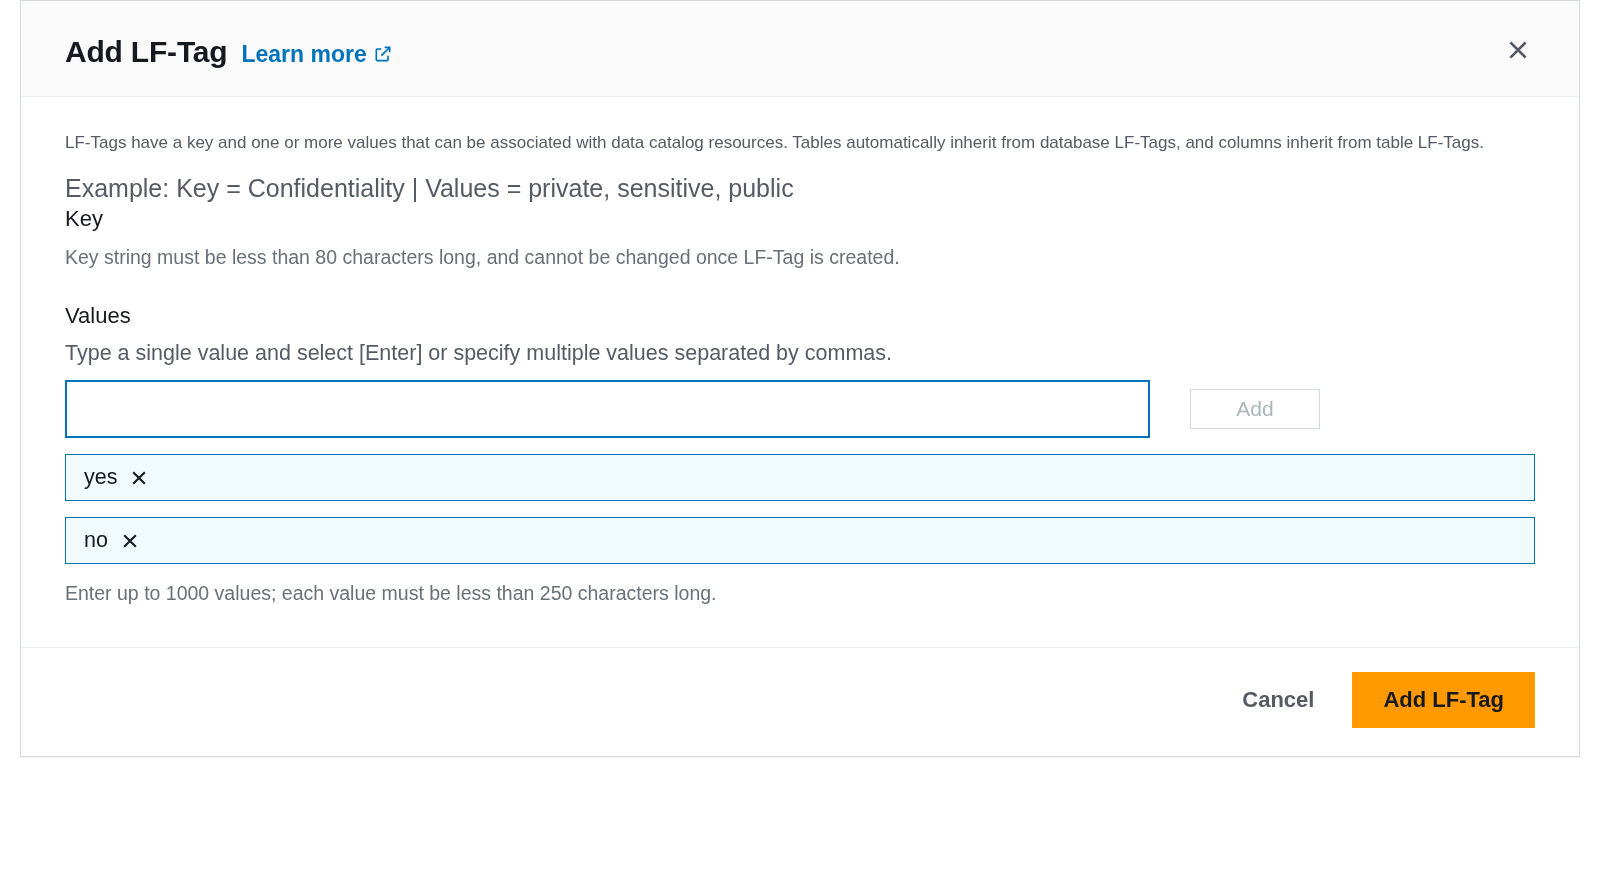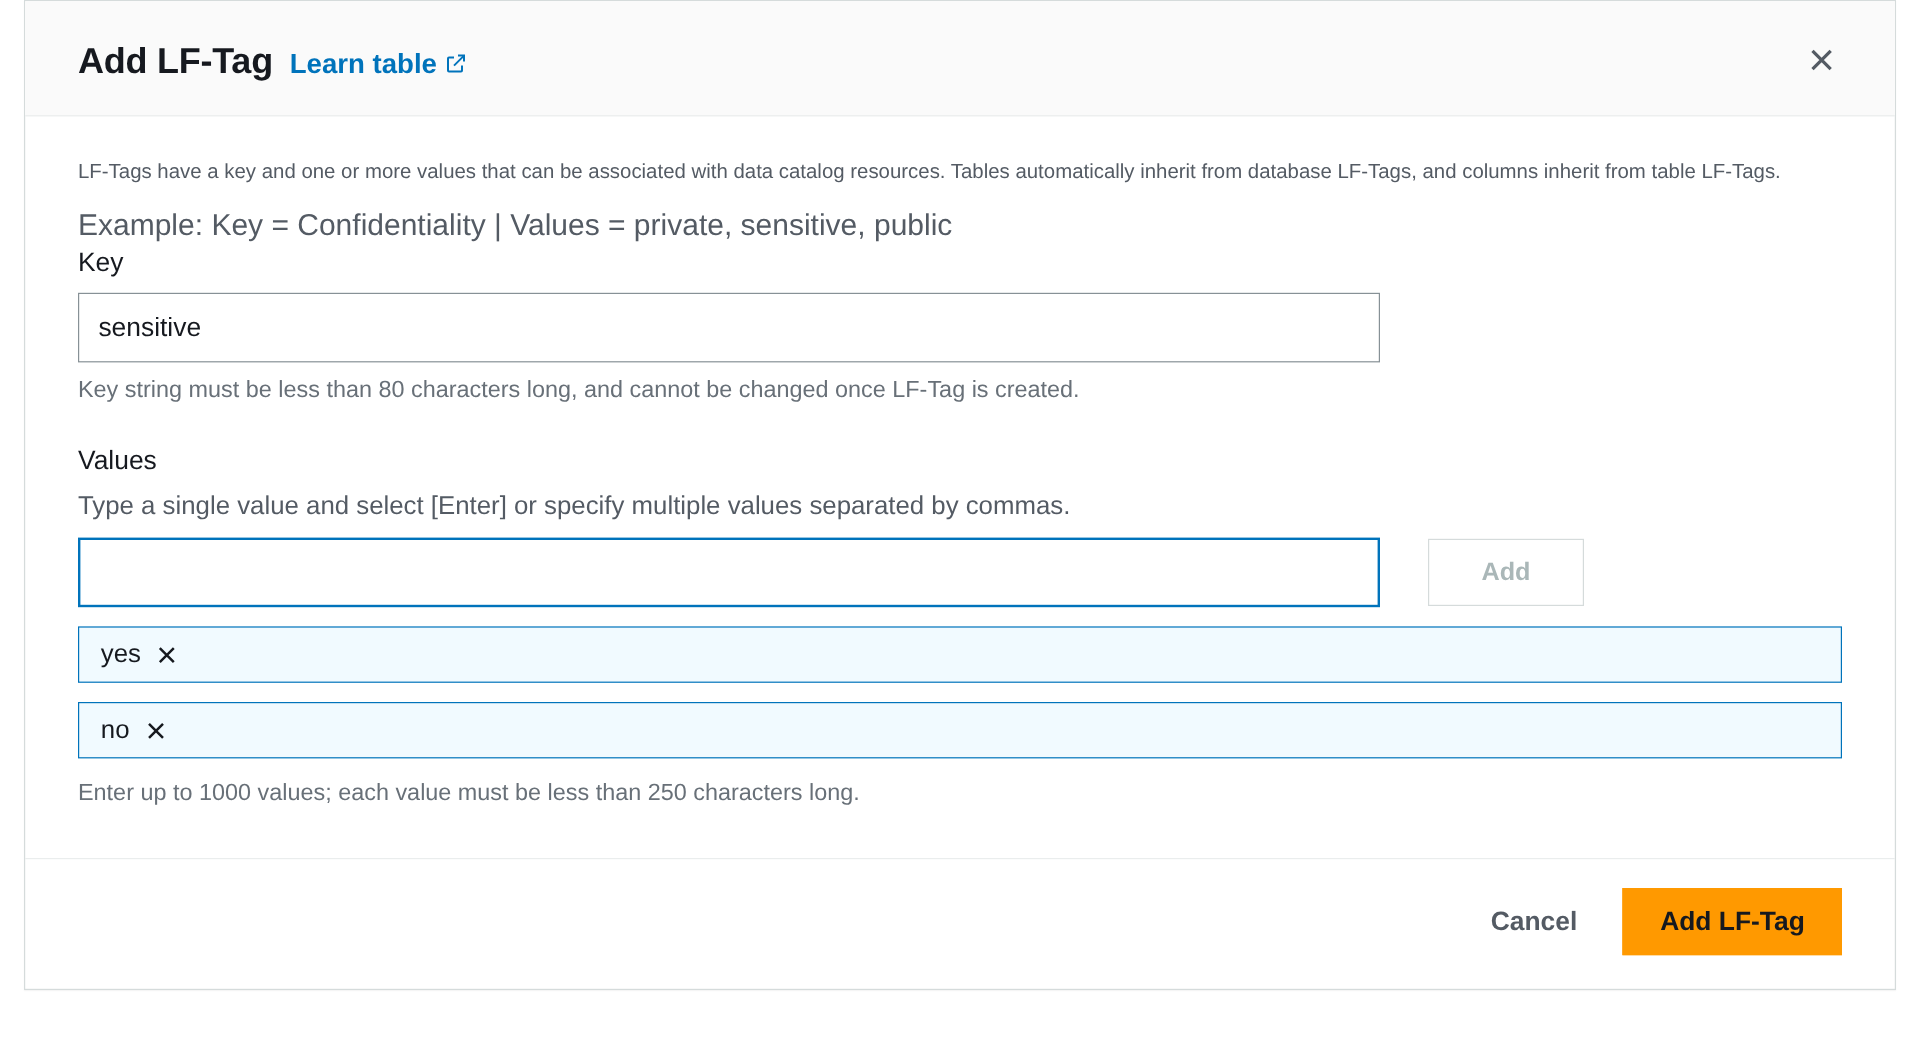--- a/index.html
+++ b/index.html
@@ -45,22 +45,22 @@
   .text-input {
     width: 1085px; height: 58px; border: 1px solid #879196; padding: 0 16px;
     font-size: 22px; color: #16191f; background: #ffffff;
   }
   .text-input.focused { border: 2px solid #0073bb; padding: 0 15px; }
   .hint-text { font-size: 19.5px; color: #687078; margin-top: 10px; line-height: 1.4; }
   .sub-instr { font-size: 21.5px; color: #545b64; margin-top: 6px; margin-bottom: 14px; }
   .values-row { display: flex; gap: 40px; align-items: center; }
   .values-input { width: 1085px; height: 58px; }
   .add-btn {
-    width: 130px; height: 56px; border: 1px solid #d5dbdb; background: #ffffff;
-    color: #aab7b8; font-size: 21px; font-weight: 700; cursor: default;
+    width: 130px; height: 40px; border: 1px solid #d5dbdb; background: #ffffff;
+    color: #aab7b8; font-size: 21px; font-weight: 400; cursor: default;
   }
   .tags-row { display: flex; gap: 16px; margin-top: 16px; flex-direction: column; }
   .tag-chip {
     display: inline-flex; align-items: center; gap: 12px;
     border: 1px solid #0073bb; background: #f1faff;
     padding: 10px 16px 10px 18px; font-size: 21.5px; color: #16191f;
     cursor: default;
   }
   .tag-remove { background: none; border: none; cursor: pointer; padding: 0; display: flex; align-items: center; }
   .tag-remove svg { width: 20px; height: 20px; stroke: #16191f; stroke-width: 2.5; }
@@ -80,42 +80,41 @@
 </style>
 </head>
 <body>
 
 <div class="dialog">
 
   <div class="dialog-header">
     <div class="header-text">
       <h1 class="dialog-title">Add LF-Tag</h1>
       <a class="learn-more">
-        <span>Learn table</span>
+        <span>Learn more</span>
         <svg class="ext-icon" viewBox="0 0 24 24">
           <path d="M14 4h6v6"></path>
             <path d="M20 4L10 14"></path>
             <path d="M18 14v5a1 1 0 0 1-1 1H5a1 1 0 0 1-1-1V7a1 1 0 0 1 1-1h5"></path>
         </svg>
       </a>
     </div>
     <button class="close-btn">
       <svg viewBox="0 0 24 24" fill="none">
         <path d="M5 5l14 14M19 5L5 19"></path>
       </svg>
     </button>
   </div>
 
   <div class="dialog-body">
     <p class="desc-text">LF-Tags have a key and one or more values that can be associated with data catalog resources. Tables automatically inherit from database LF-Tags, and columns inherit from table LF-Tags.</p>
     <p class="example-text">Example: Key = Confidentiality | Values = private, sensitive, public</p>
 
     <div class="field-group">
       <div class="field-label">Key</div>
-      <input type="text" class="text-input" value="sensitive" style="">
       <div class="hint-text">Key string must be less than 80 characters long, and cannot be changed once LF-Tag is created.</div>
     </div>
 
     <div class="field-group" style="margin-bottom:0">
       <div class="field-label">Values</div>
       <div class="sub-instr">Type a single value and select [Enter] or specify multiple values separated by commas.</div>
       <div class="values-row">
         <input type="text" class="text-input values-input focused" value="" style="">
         <button class="add-btn" disabled="">Add</button>
       </div>

